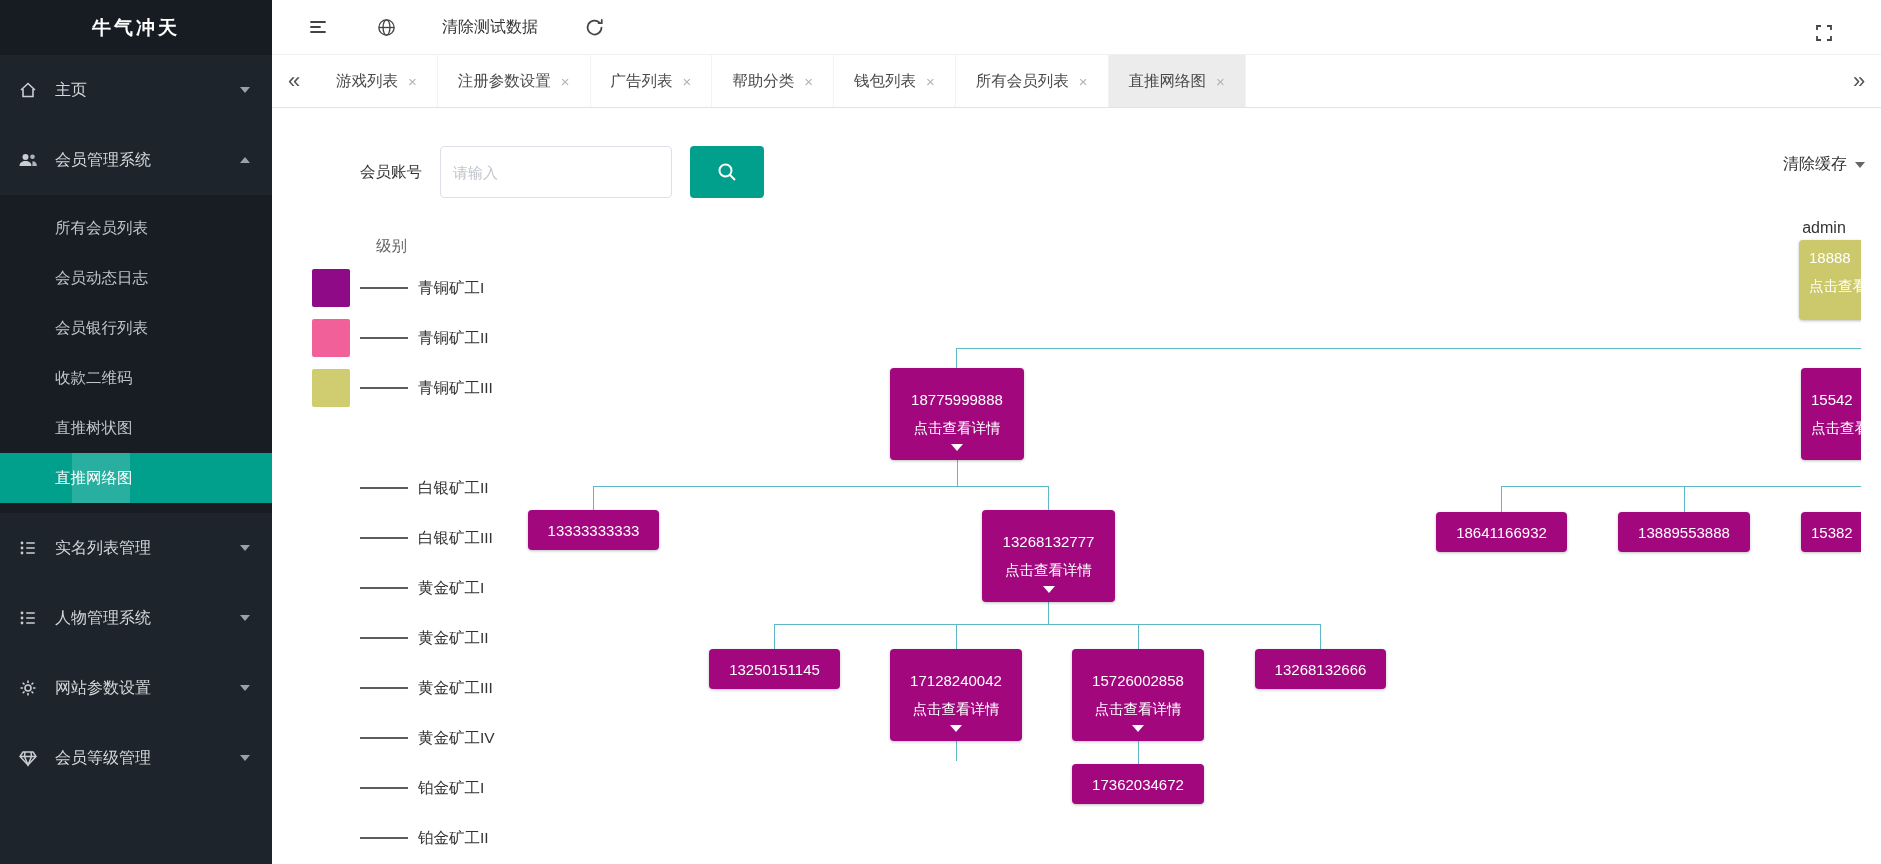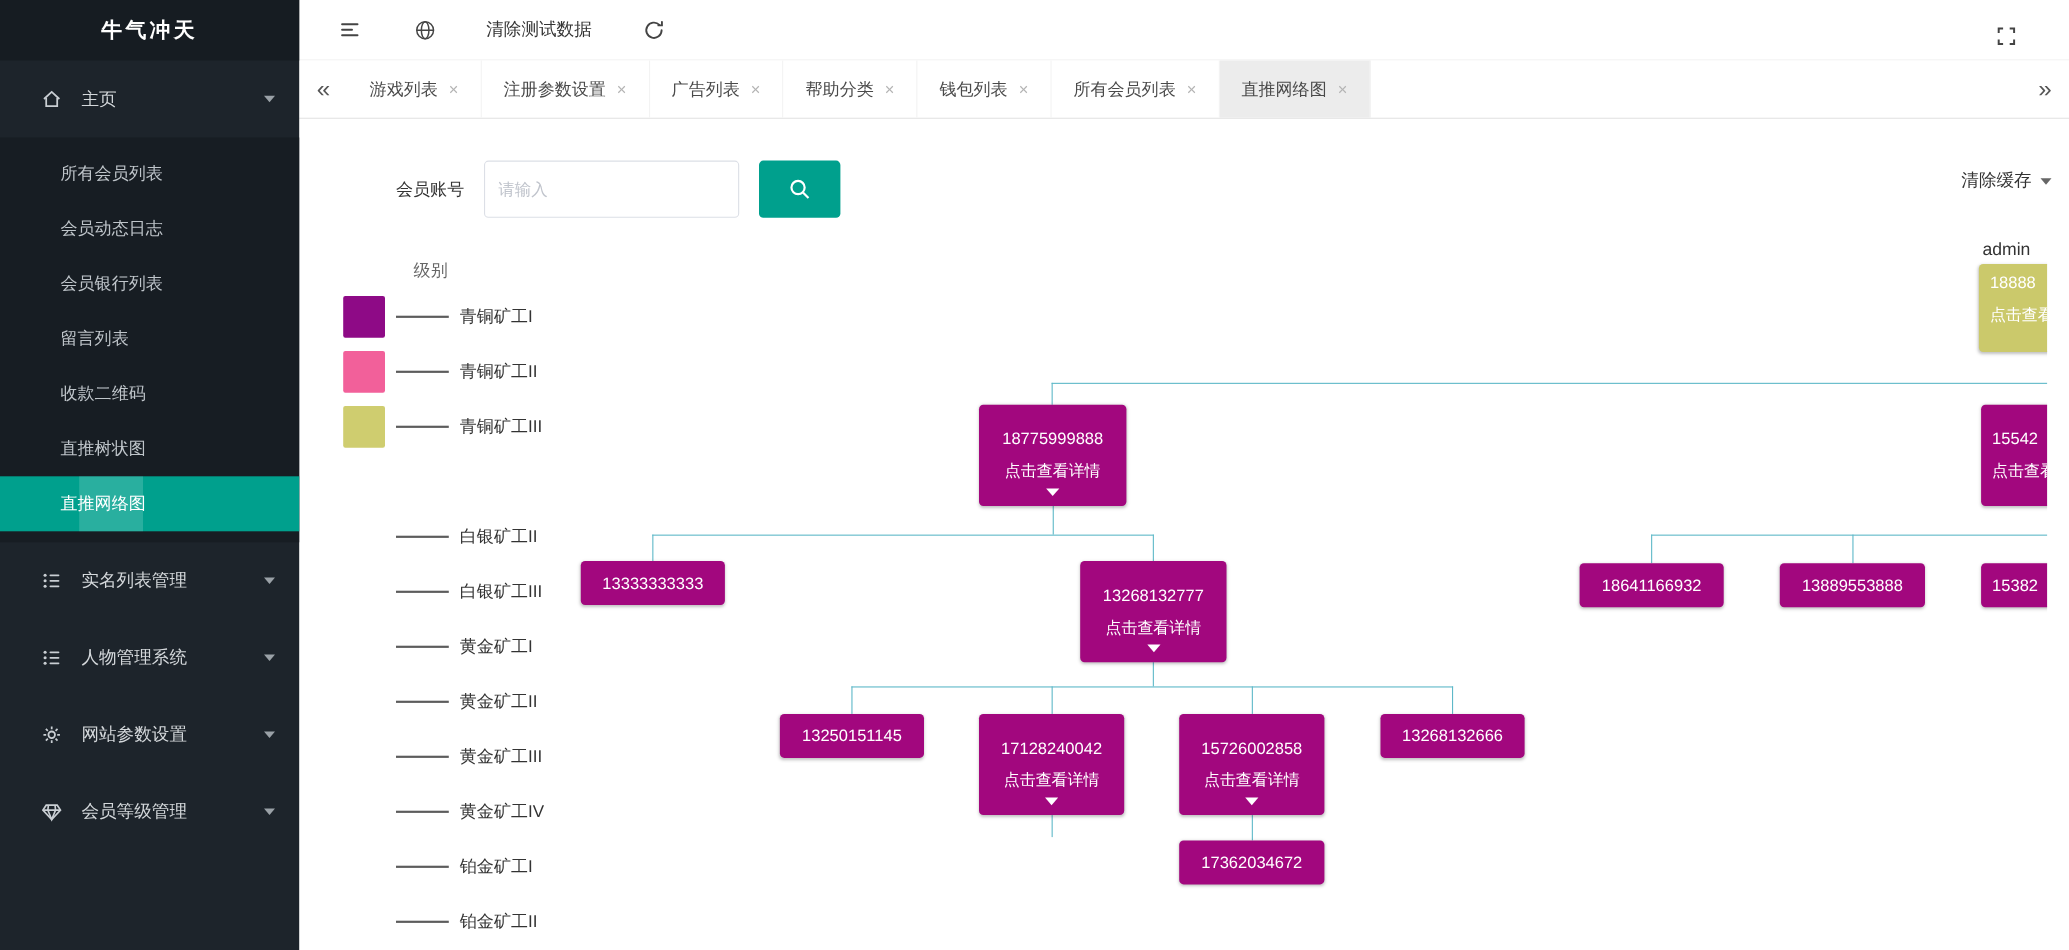--- a/index.html
+++ b/index.html
@@ -6,21 +6,21 @@
   html,body { width:1881px; height:864px; overflow:hidden; }
   body {
     position:relative; background:#fff;
     font-family:"Liberation Sans","DejaVu Sans",sans-serif;
     color:#333; font-size:15px;
   }
 
   
   .sidebar { position:absolute; left:0; top:0; width:272px; height:864px; background:#1d242b; color:#c9ced3; z-index:30; }
   .sidebar-title { height:55px; background:#161c22; color:#fff; font-size:19px; font-weight:bold; letter-spacing:3px; display:flex; align-items:center; justify-content:center; }
-  .menu-item { height:70px; display:flex; align-items:center; padding:0 22px 0 36px; font-size:16px; cursor:pointer; }
+  .menu-item { height:70px; display:flex; align-items:center; padding:0 22px 0 17px; font-size:16px; cursor:pointer; }
   .mi-icon { width:22px; height:22px; margin-right:16px; display:flex; align-items:center; justify-content:center; flex:none; }
   .mi-label { flex:1; color:#d4d8db; }
   .caret { width:0; height:0; border-left:5px solid transparent; border-right:5px solid transparent; flex:none; }
   .caret.down { border-top:6px solid #9aa1a7; }
   .caret.up { border-bottom:6px solid #9aa1a7; }
   .submenu { background:#171d23; padding:8px 0 10px 0; }
   .submenu-item { height:50px; display:flex; align-items:center; padding-left:55px; font-size:15.5px; color:#bfc5ca; cursor:pointer; position:relative; }
   .submenu-item.active { background:#00a08d; color:#fff; }
   .submenu-item.active::before { content:""; position:absolute; left:72px; top:0; width:58px; height:100%; background:rgba(255,255,255,.16); }
   .submenu-item.active .sub-label { position:relative; z-index:1; color:#fff; }
@@ -81,33 +81,42 @@
     <span class="mi-icon">
       <svg width="20" height="20" viewBox="0 0 20 20" fill="none" stroke="#c9ced3" stroke-width="1.6">
           <path d="M3 10 L10 3.5 L17 10"></path>
           <path d="M5 9 V16.5 H15 V9"></path>
         </svg>
     </span>
     <span class="mi-label">主页</span>
     <span class="caret down"></span>
   </div>
 
+  <div class="menu-item">
+    <span class="mi-icon">
+      <svg width="20" height="20" viewBox="0 0 20 20" fill="#c9ced3">
+          <circle cx="7.5" cy="7" r="3"></circle>
+          <path d="M1.5 16 c0-3.3 2.7-5 6-5 s6 1.7 6 5 z"></path>
+          <circle cx="14.5" cy="6.8" r="2.3" opacity=".85"></circle>
+          <path d="M14.5 11.3 c2.7 0 4.4 1.6 4.4 4.7 h-4.6 z" opacity=".85"></path>
+        </svg>
+    </span>
+    <span class="mi-label">会员管理系统</span>
+    <span class="caret up"></span>
+  </div>
 
   <div class="submenu">
     <div class="submenu-item">
         <span class="sub-label">所有会员列表</span>
       </div>
     <div class="submenu-item">
         <span class="sub-label">会员动态日志</span>
       </div>
     <div class="submenu-item">
         <span class="sub-label">会员银行列表</span>
-      </div>
-    <div class="submenu-item">
-        <span class="sub-label">留言列表</span>
       </div>
     <div class="submenu-item">
         <span class="sub-label">收款二维码</span>
       </div>
     <div class="submenu-item">
         <span class="sub-label">直推树状图</span>
       </div>
     <div class="submenu-item active">
         <span class="sub-label">直推网络图</span>
       </div>

